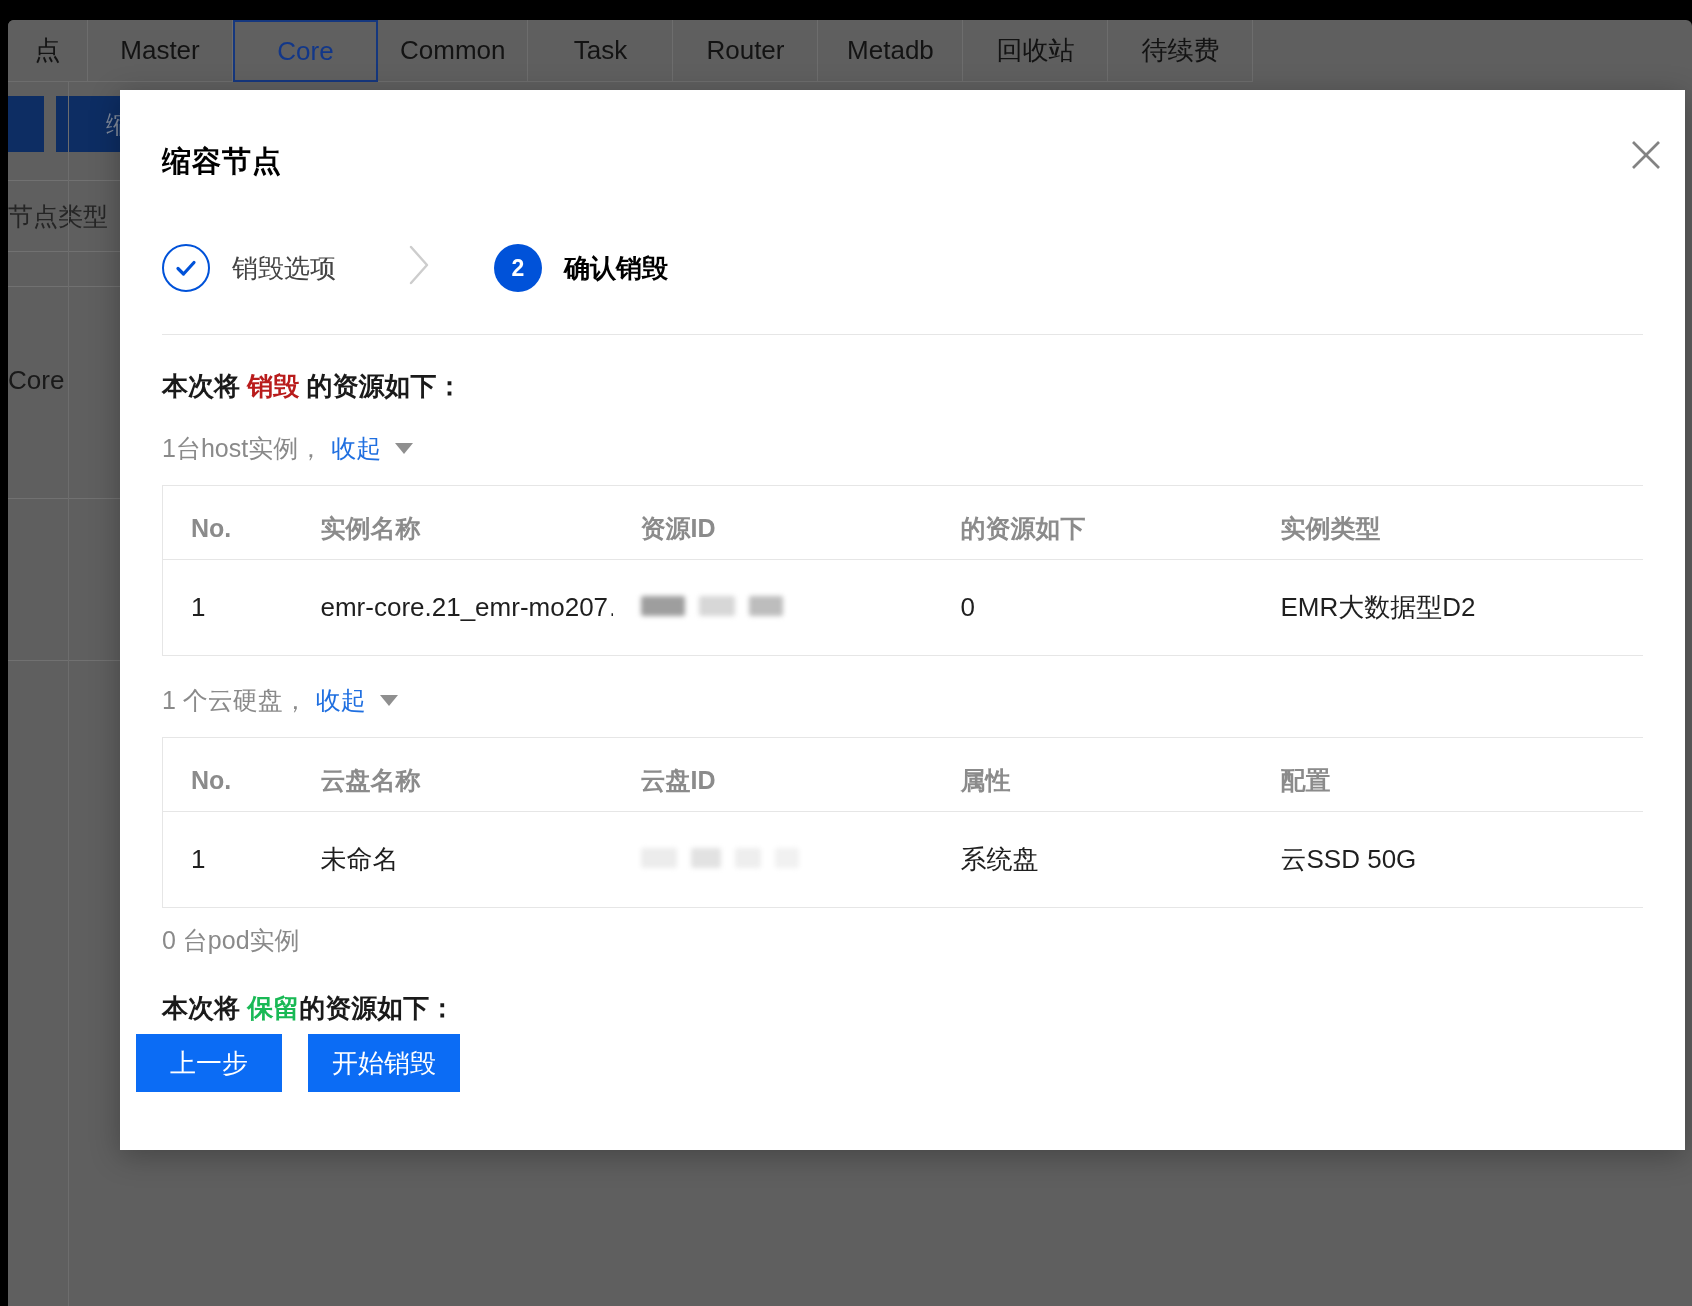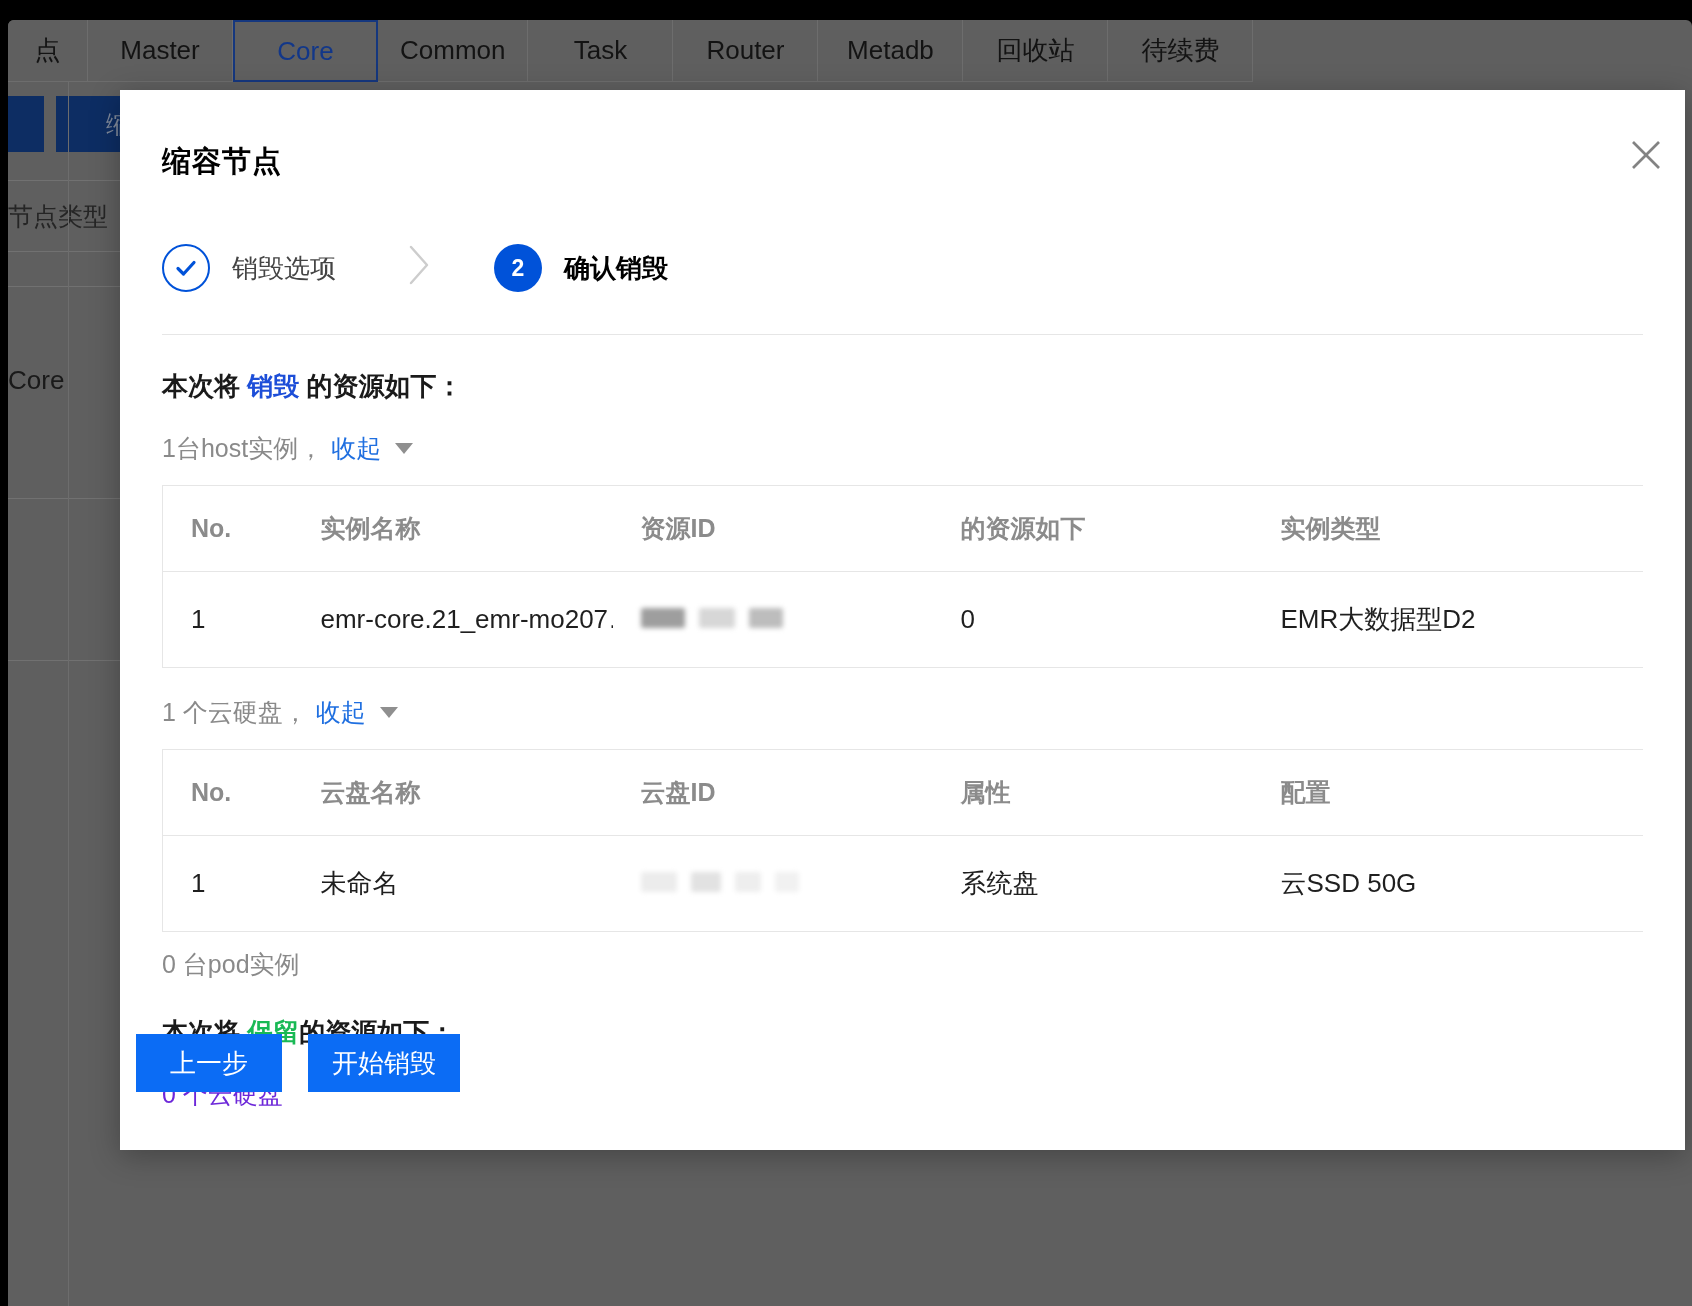--- a/index.html
+++ b/index.html
@@ -184,21 +184,21 @@
     background: #e6e6e6;
     margin-top: 38px;
   }
 
   .sec-title {
     margin-top: 34px;
     font-size: 26px;
     font-weight: bold;
     color: #1a1a1a;
   }
-  .sec-title .accent-red { color: #1d4ed8; }
+  .sec-title .accent-red { color: #b91c1c; }
   .sec-title .accent-green { color: #19b955; }
 
   .count-line {
     margin-top: 28px;
     font-size: 25px;
     color: #8a8a8a;
     display: flex;
     align-items: center;
   }
   .count-line .link {
@@ -222,21 +222,21 @@
     margin-top: 20px;
     border-top: 1px solid #e6e6e6;
     border-left: 1px solid #e6e6e6;
     table-layout: fixed;
   }
   table.res-table th {
     text-align: left;
     font-size: 25px;
     font-weight: bold;
     color: #8b8b8b;
-    padding: 26px 0 26px 28px;
+    padding: 26px 0 14px 28px;
     border-bottom: 1px solid #e6e6e6;
     white-space: nowrap;
   }
   table.res-table td {
     text-align: left;
     font-size: 26px;
     color: #1f1f1f;
     padding: 30px 0 30px 28px;
     border-bottom: 1px solid #e6e6e6;
     white-space: nowrap;

